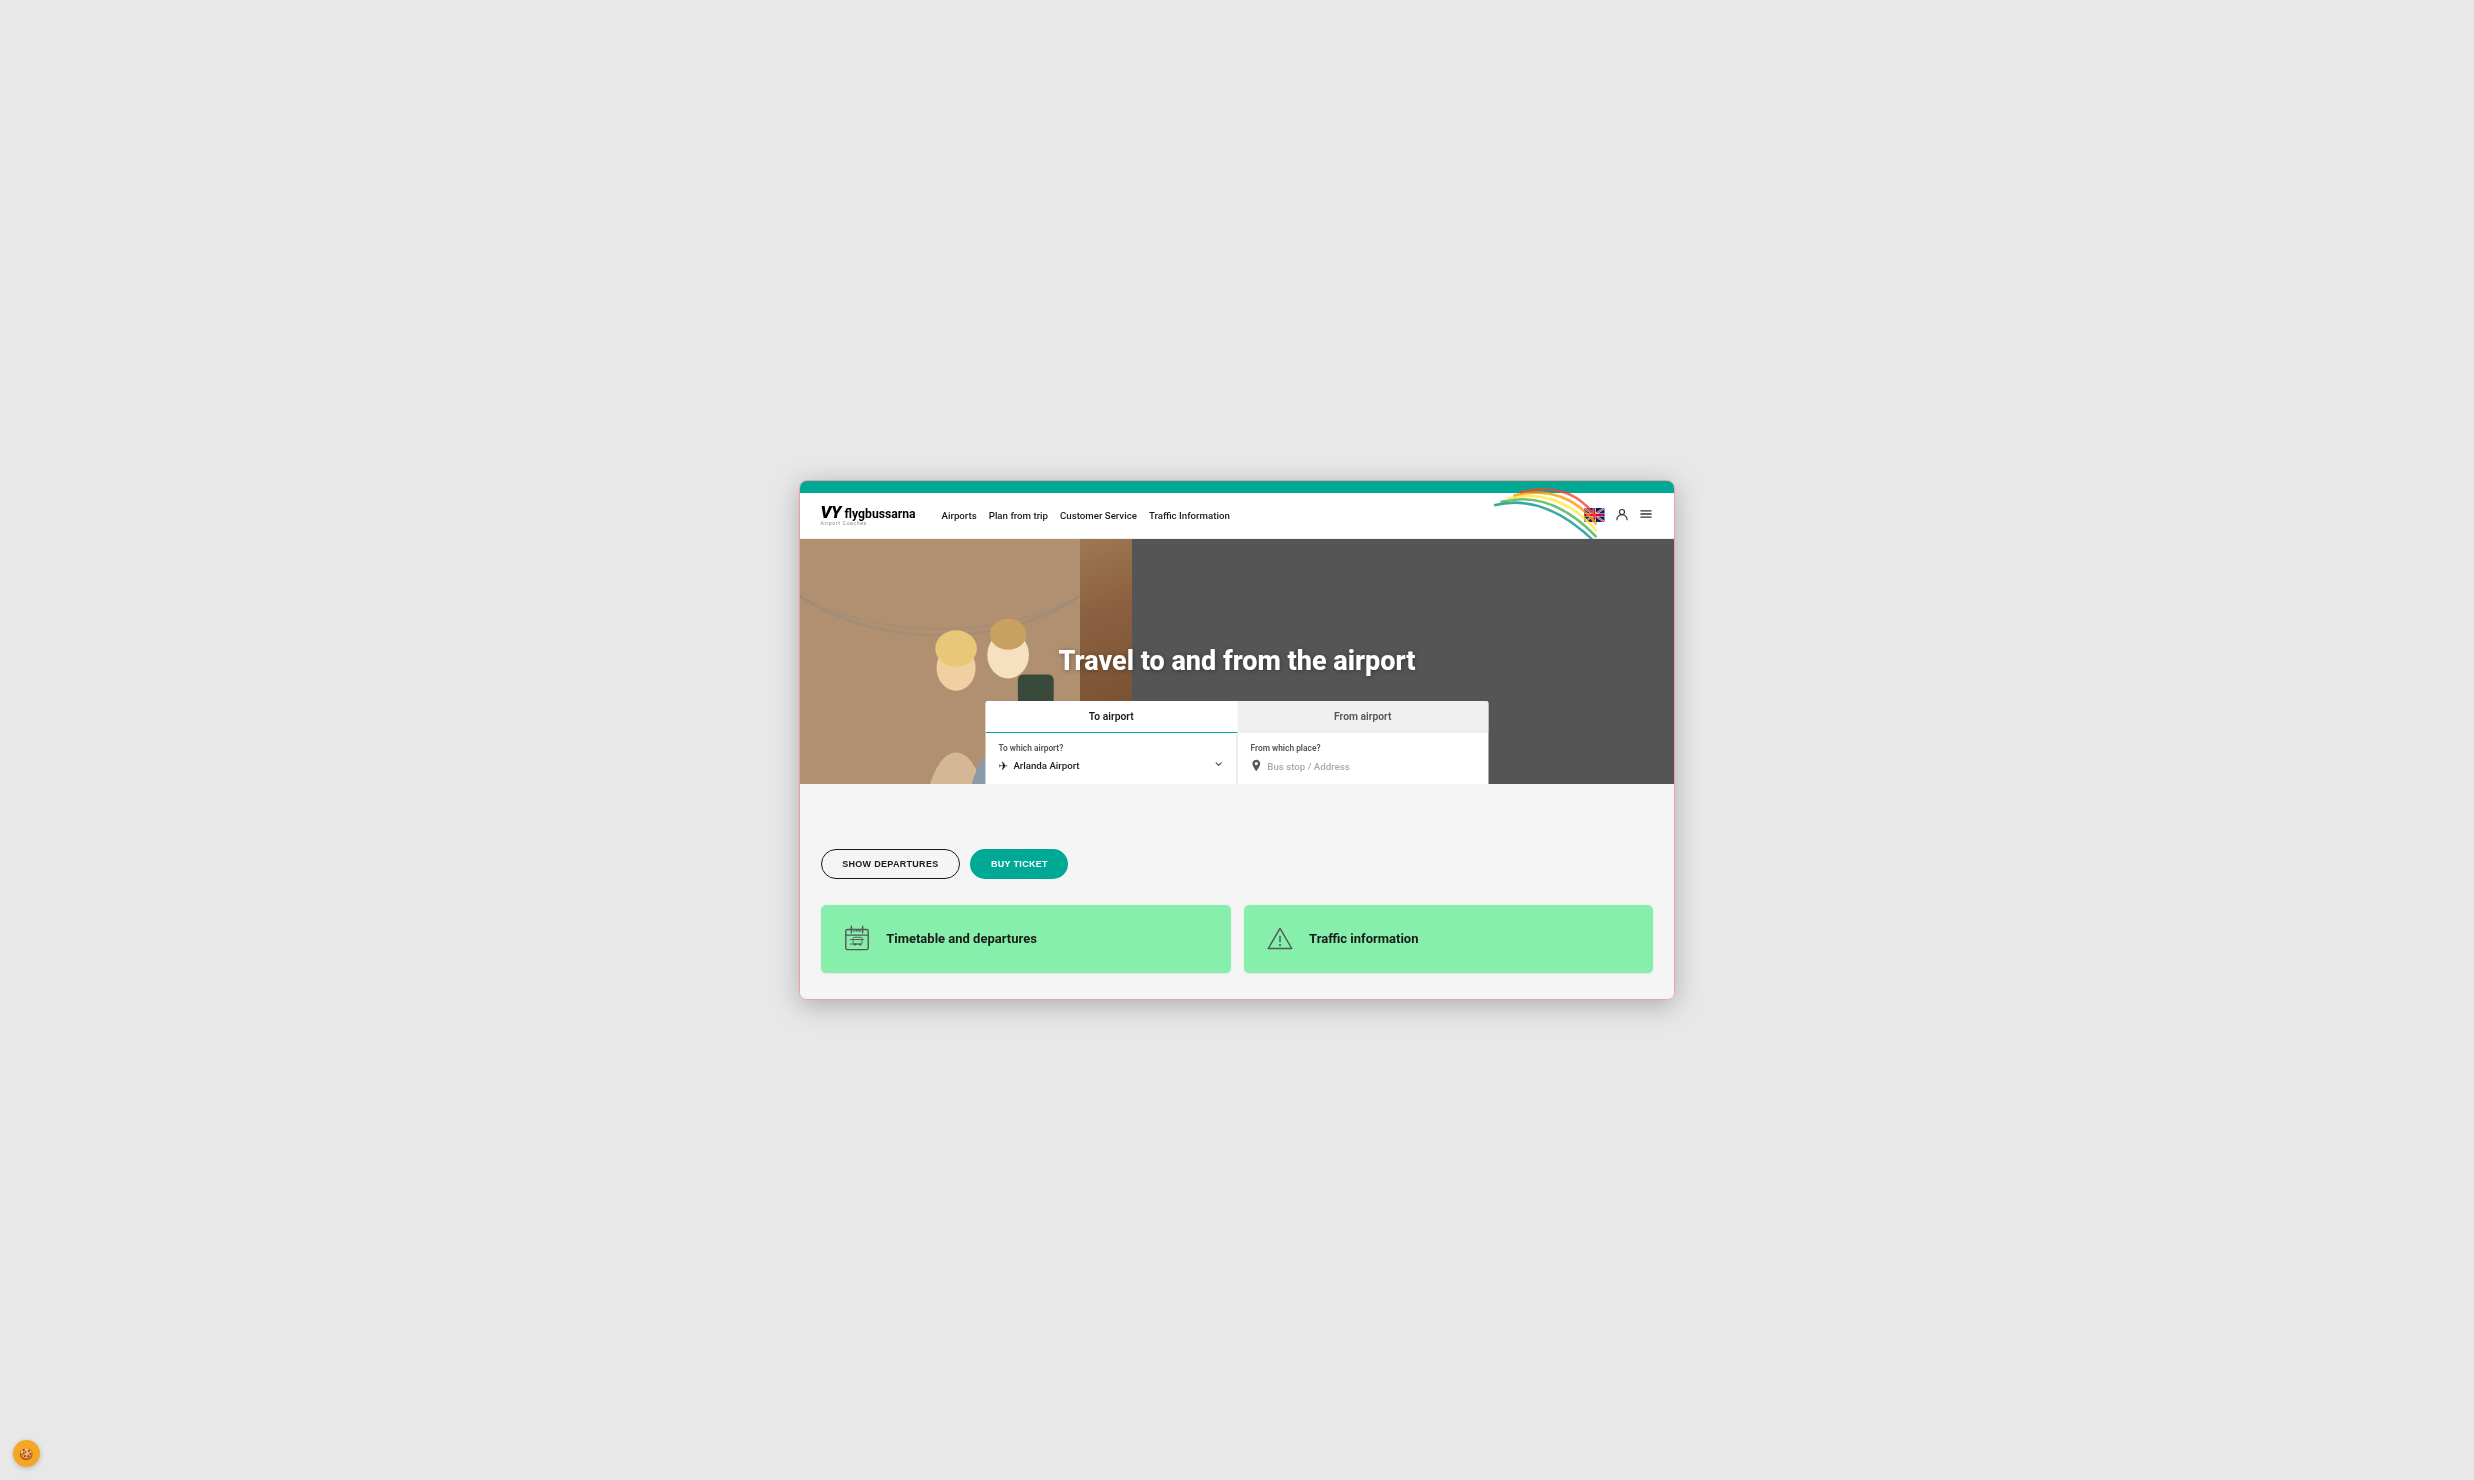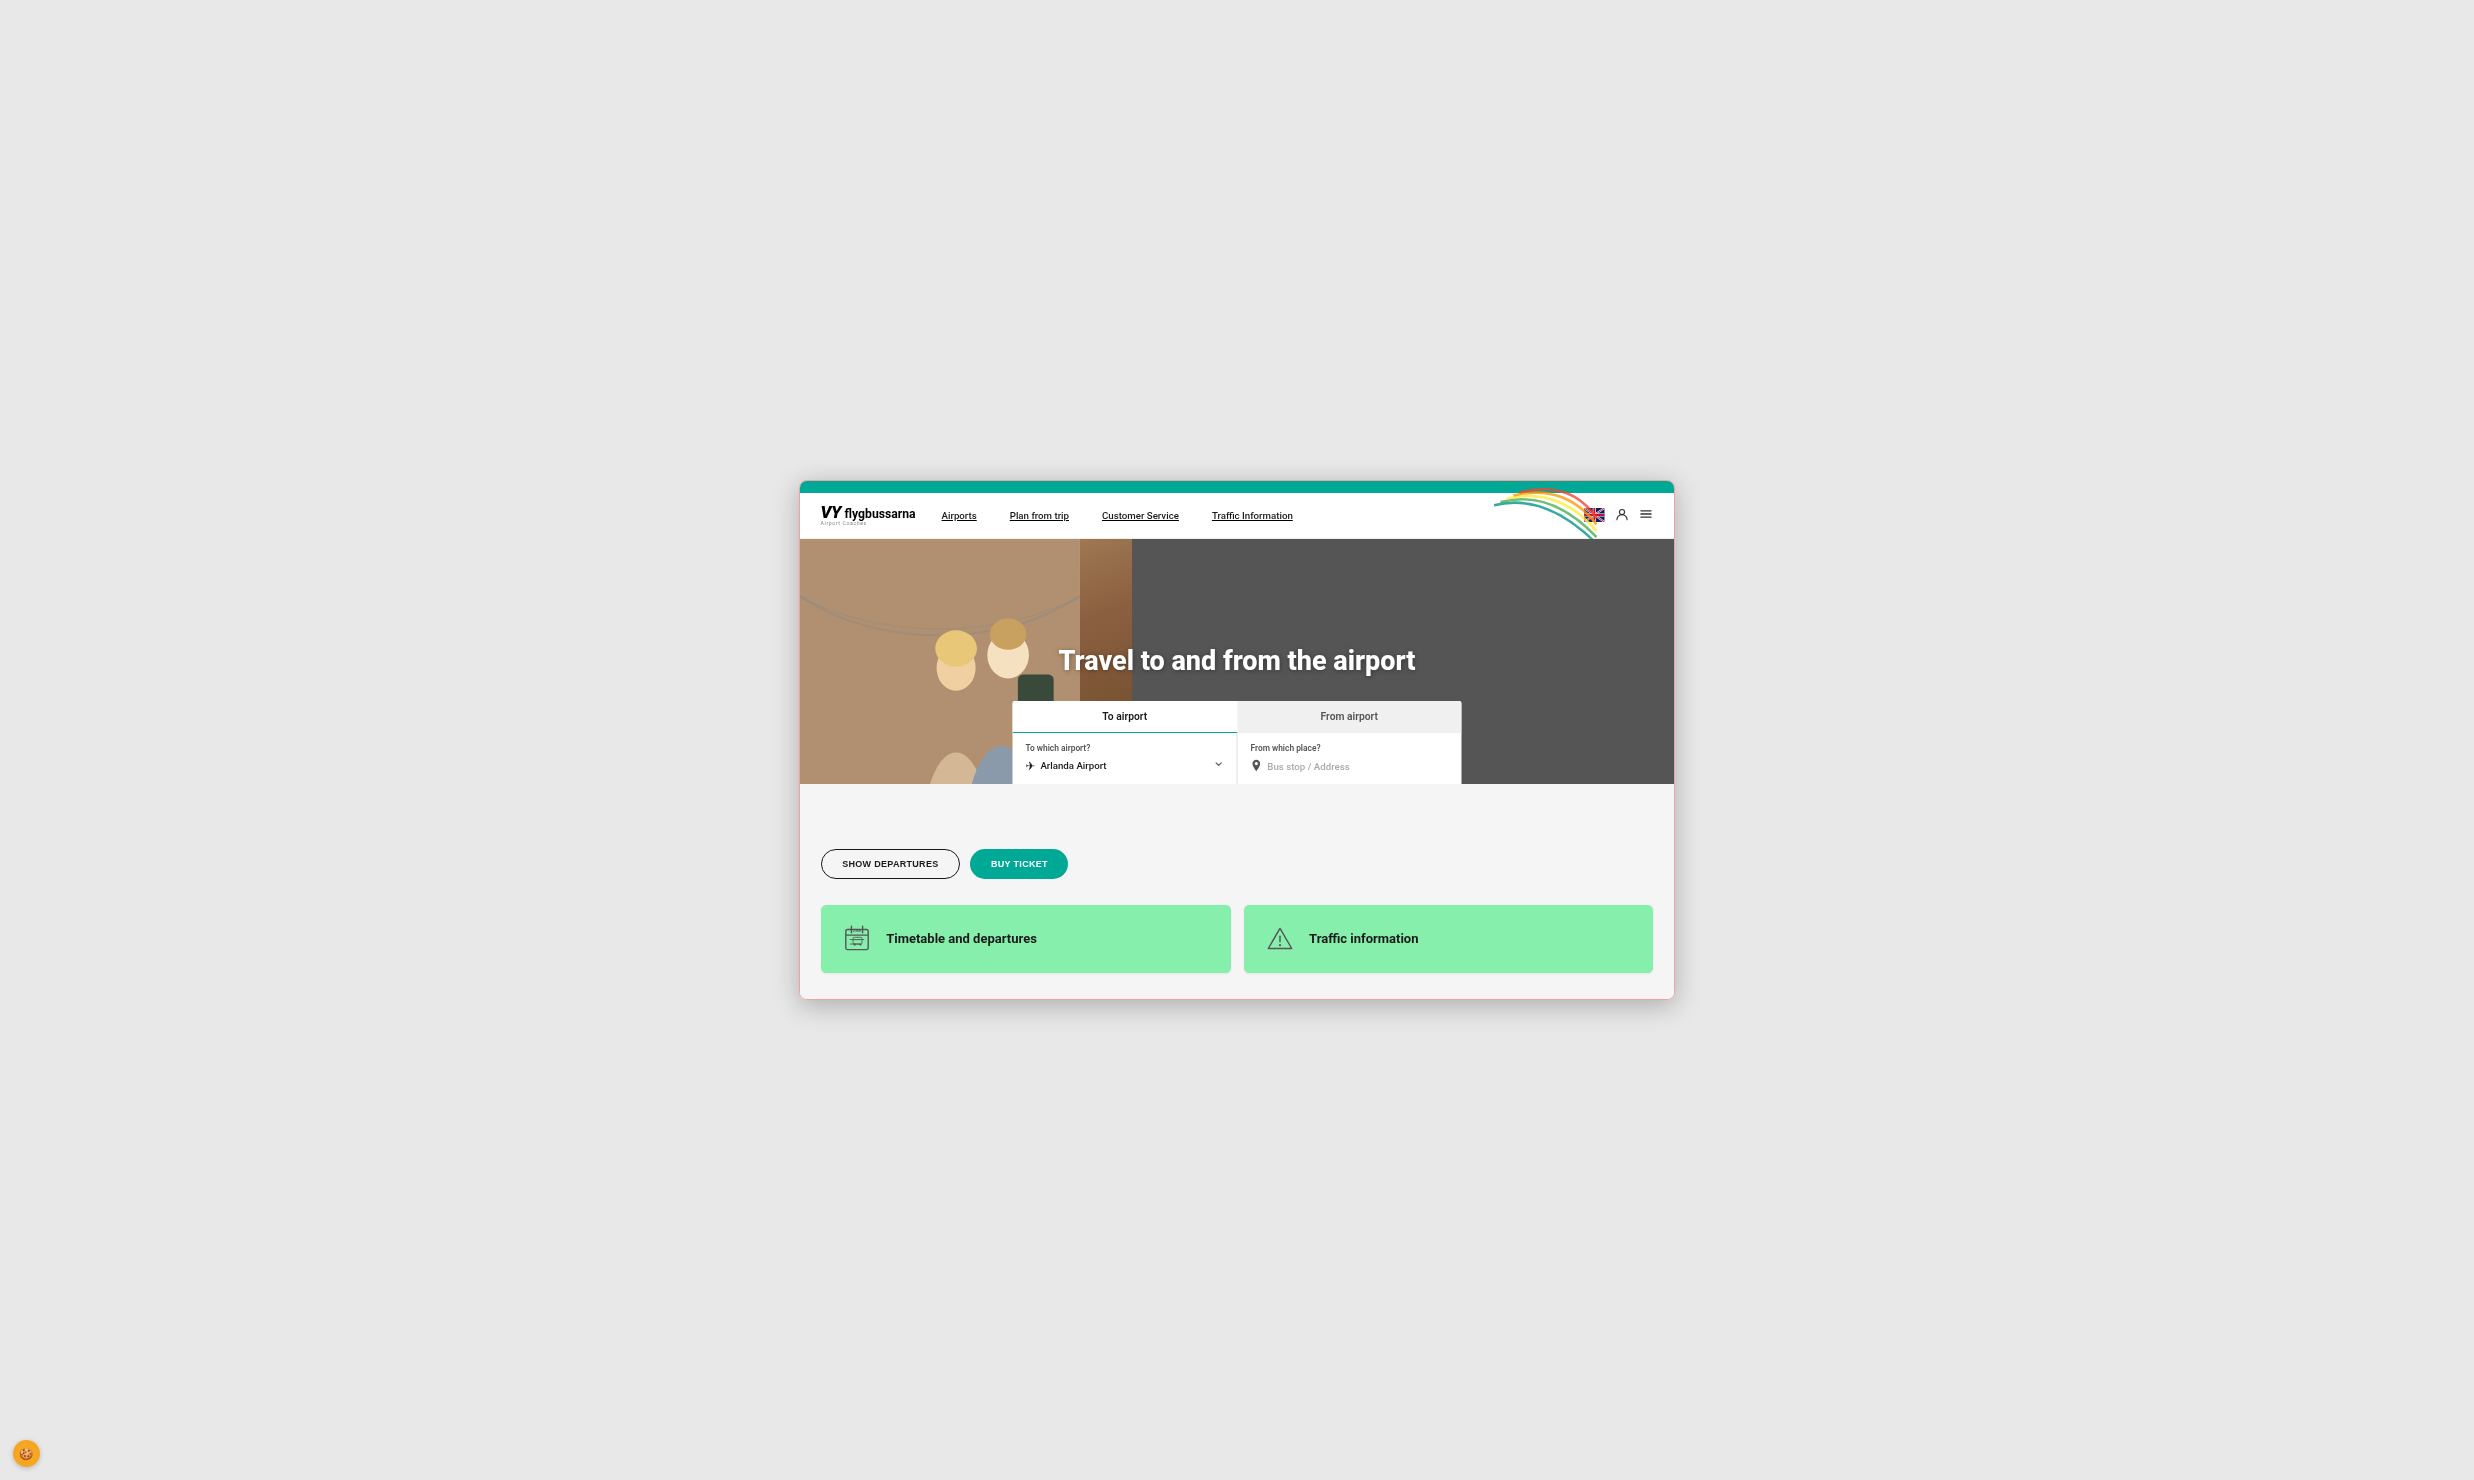--- a/index.html
+++ b/index.html
@@ -43,24 +43,23 @@
       margin-right: 26px;
       flex-shrink: 0;
     }
     .logo-text {
       display: flex;
       flex-direction: column;
       line-height: 1;
     }
     .nav-links {
       display: flex;
-      gap: 33px;
+      gap: 12px;
       align-items: center;
       flex: 1;
-      text-decoration: underline;
     }
     .nav-link {
       font-size: 9.7px;
       color: #1a1a1a;
       text-decoration: none;
       font-weight: 500;
       cursor: pointer;
       white-space: nowrap;
     }
     .nav-right {
@@ -100,21 +99,21 @@
       z-index: 10;
       line-height: 1.2;
     }
     
     .booking-panel {
       background: #fff;
       position: absolute;
       bottom: 0;
       left: 50%;
       transform: translateX(-50%);
-      width: 449px;
+      width: 503px;
       z-index: 20;
       border-radius: 2.6px 2.6px 0 0;
       overflow: hidden;
     }
     .tabs-row {
       display: flex;
     }
     .tab {
       padding: 9px 26px;
       font-size: 10.3px;

